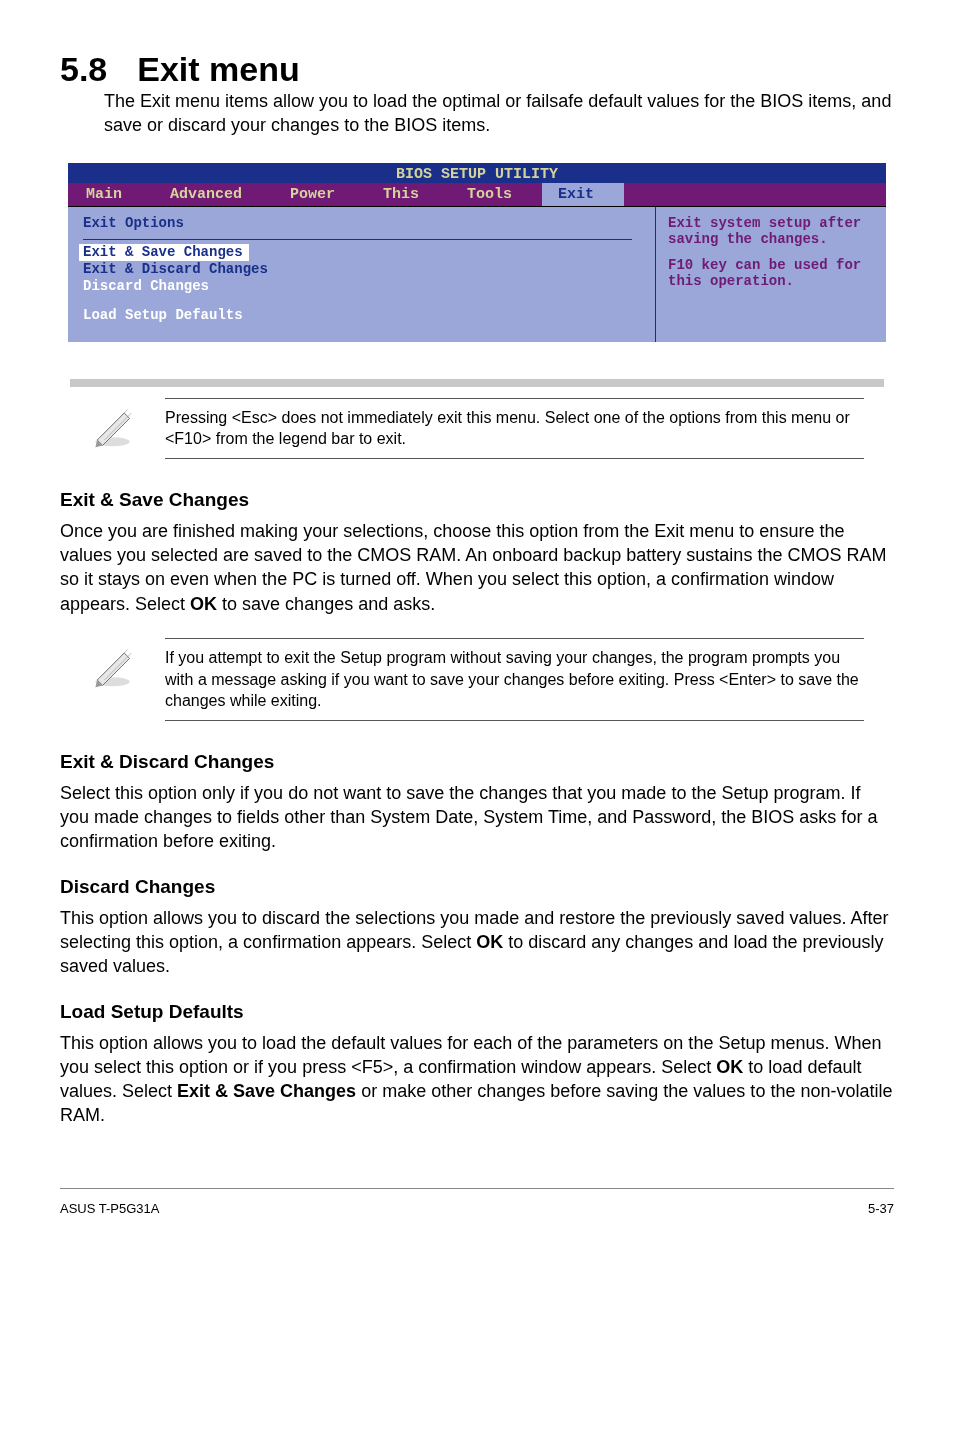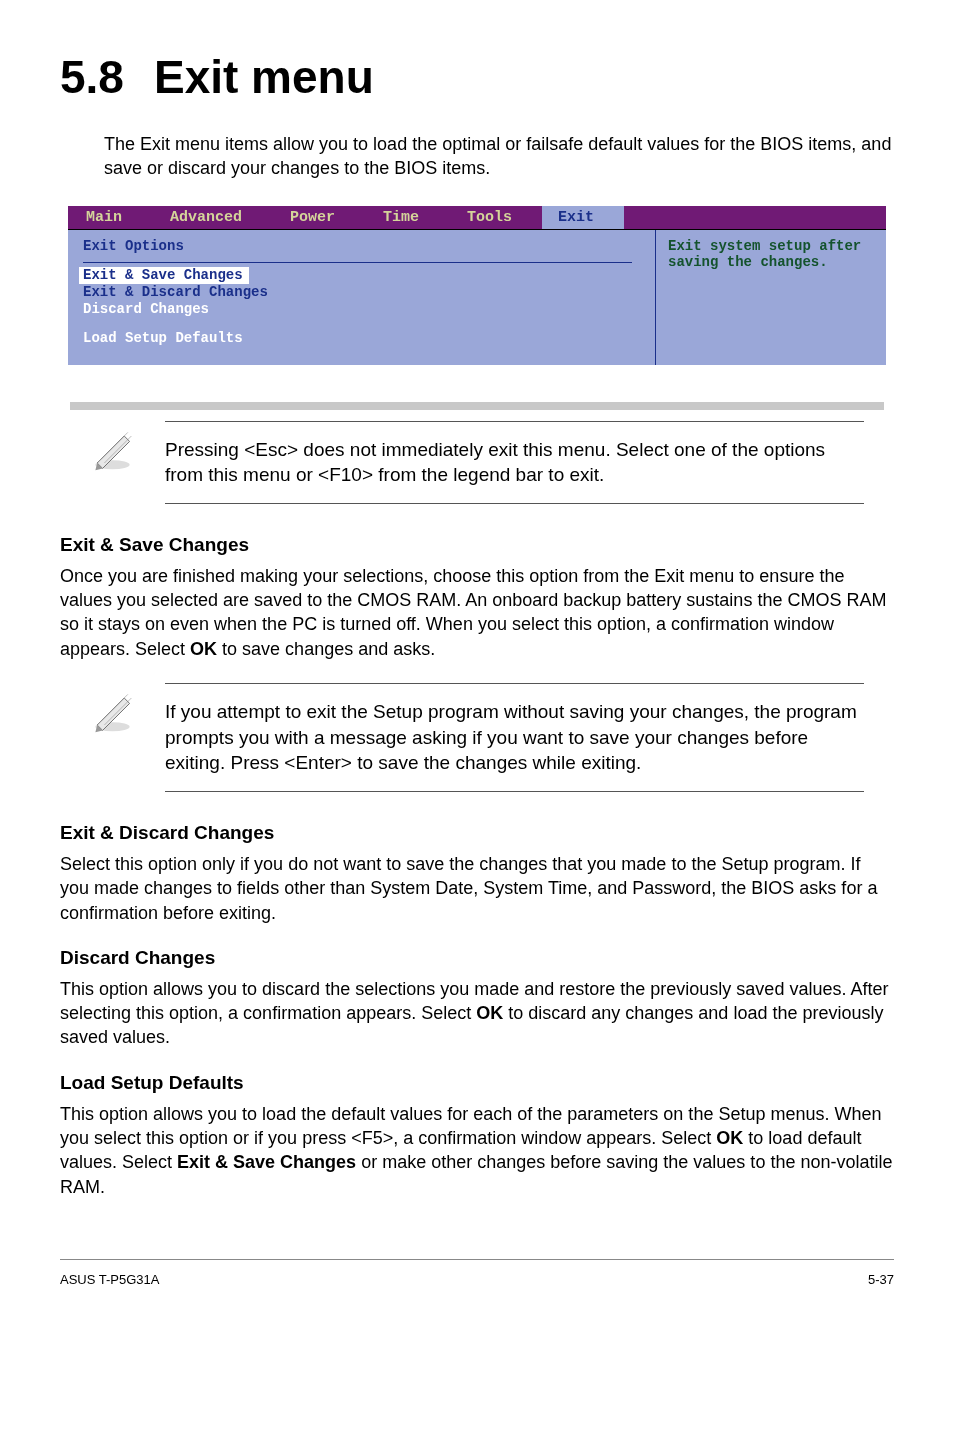--- a/index.html
+++ b/index.html
@@ -5,23 +5,22 @@
     * { box-sizing: border-box; margin: 0; padding: 0; }
     body {
       font-family: Arial, Helvetica, sans-serif;
       width: 954px;
       margin: 0 auto;
       background: #fff;
       color: #000;
       padding: 50px 60px 30px 60px;
     }
     .heading1 {
-      font-size: 46px;
-      font-weight: bold;
-      margin-bottom: 28px;
+      font-size: 34px;
+      font-weight: bold;
     }
     .heading1 .num { display:inline-block; margin-right: 30px;}
     .intro { font-size: 18px; line-height: 1.35; margin-bottom: 25px; margin-left: 44px; }
     .bios-box {
       margin: 0 8px 40px 8px;
       border-radius: 2px;
     }
     .bios-titlebar {
       background: #1a2f8a;
       color: #d4d49a;
@@ -72,46 +71,46 @@
     .bios-left .item.sel { background: #fff; color: #1a2f8a; margin-left:-4px; padding-left:4px; width:max-content; padding-right:6px;}
     .bios-left .gap { height: 12px; }
     .bios-right {
       width: 230px;
       font-family: "Courier New", monospace;
       font-weight: bold;
       font-size: 14px;
       color: #1a2f8a;
       padding: 8px 10px 10px 12px;
     }
-    .bios-right .yellow { color: #14532d; }
+    .bios-right .yellow { color: #701a75; }
     .bios-shadow {
       border-bottom: 8px solid #c8c8c8;
       border-right: 8px solid #c8c8c8;
       width: calc(100% - 20px);
       margin-left: 10px;
       position: relative;
       top: -3px;
     }
     .note-block {
       display: flex;
       align-items: flex-start;
       margin: 8px 30px 30px 30px;
       gap: 30px;
     }
     .note-icon {
       width: 45px; height: 45px;
       flex-shrink: 0;
       margin-top: 6px;
     }
     .note-text {
-      font-size: 19px;
+      font-size: 16px;
       line-height: 1.35;
       border-top: 1px solid #555;
       border-bottom: 1px solid #555;
-      padding: 15px 0;
+      padding: 8px 0;
       flex: 1;
     }
     .section-h {
       font-size: 19px;
       font-weight: bold;
       margin-bottom: 8px;
       margin-top: 6px;
     }
     .section-p {
       font-size: 18px;
@@ -131,40 +130,42 @@
 </head>
 <body>
 
 <div class="heading1">
   <span class="num">5.8</span><span>Exit menu</span>
 </div>
 
 <p class="intro">The Exit menu items allow you to load the optimal or failsafe default values for the BIOS items, and save or discard your changes to the BIOS items.</p>
 
 <div class="bios-box">
+  <div class="bios-titlebar">BIOS SETUP UTILITY</div>
   <div class="bios-tabs">
     <div class="bios-tab">Main</div>
     <div class="bios-tab">Advanced</div>
     <div class="bios-tab">Power</div>
-    <div class="bios-tab">Time</div>
+    <div class="bios-tab">This</div>
     <div class="bios-tab">Tools</div>
     <div class="bios-tab selected">Exit</div>
   </div>
   <div class="bios-body">
     <div class="bios-left">
       <div class="group-title">Exit Options</div>
       <div class="item sel">Exit &amp; Save Changes</div>
       <div class="item dark">Exit &amp; Discard Changes</div>
       <div class="item">Discard Changes</div>
       <div class="gap"></div>
       <div class="item">Load Setup Defaults</div>
     </div>
     <div class="bios-right">
       <div class="yellow">Exit system setup after saving the changes.</div>
       <div style="height:10px"></div>
+      <div class="yellow">F10 key can be used for this operation.</div>
     </div>
   </div>
 </div>
 <div class="bios-shadow"></div>
 
 <div class="note-block">
   <svg class="note-icon" viewBox="0 0 50 50">
     <ellipse cx="25" cy="42" rx="19" ry="5" fill="#ddd"></ellipse>
     <path d="M8 40 L38 10 L44 16 L14 46 Z" fill="#e8e8e8" stroke="#666" stroke-width="1"></path>
     <path d="M8 40 L14 46 L6 48 Z" fill="#999"></path>

